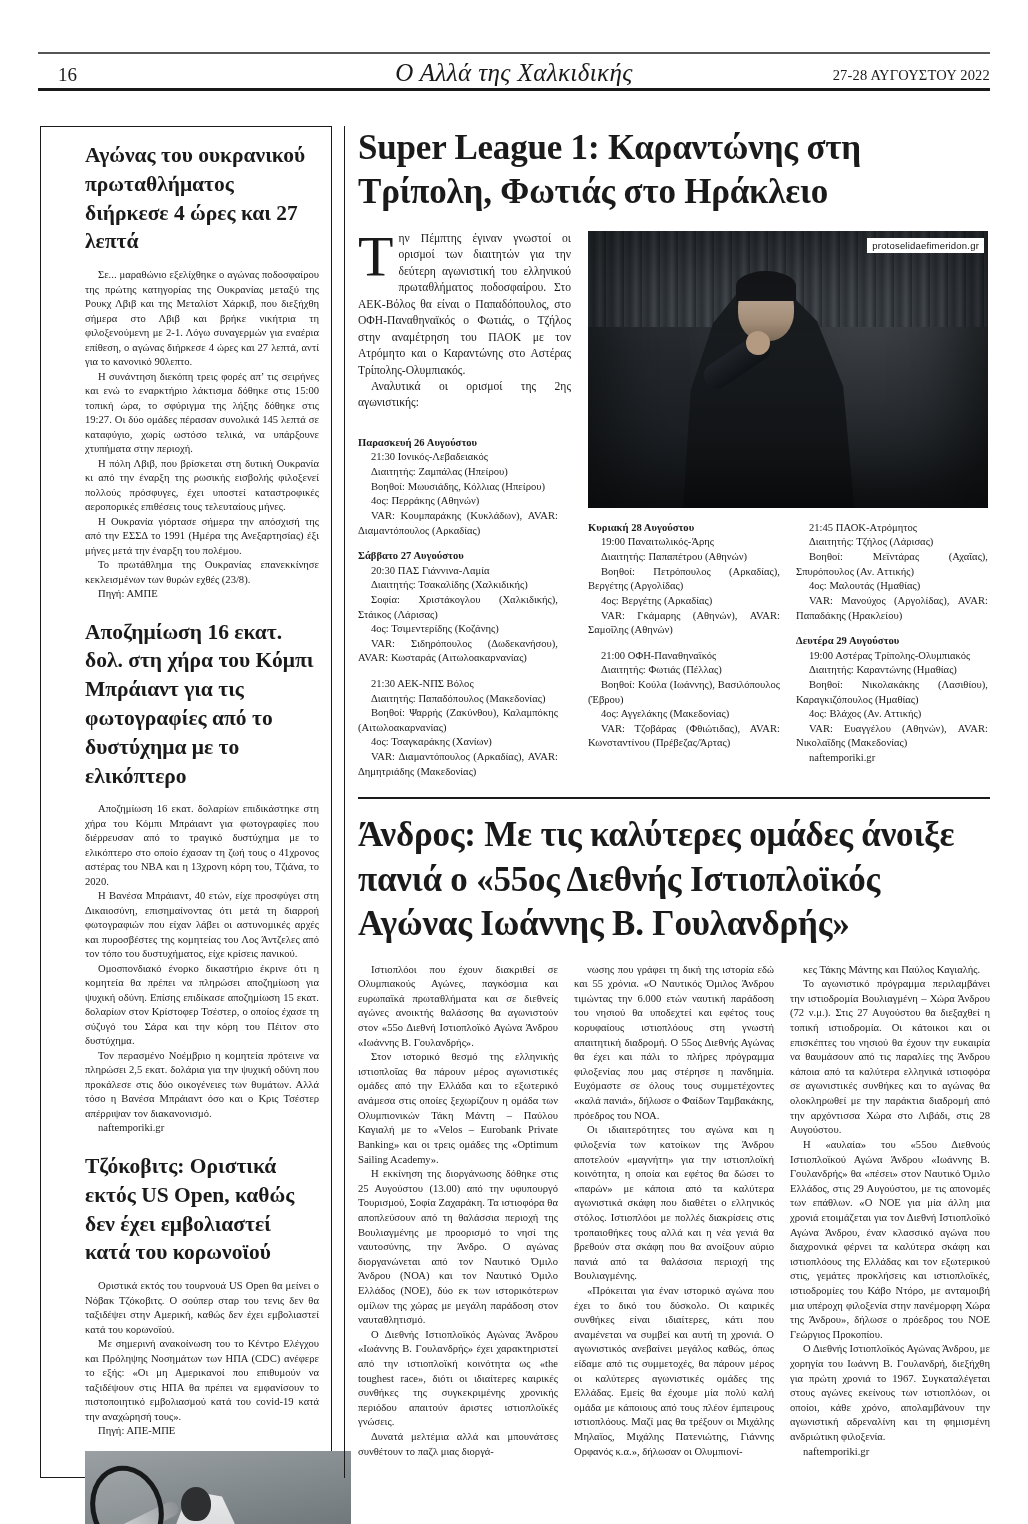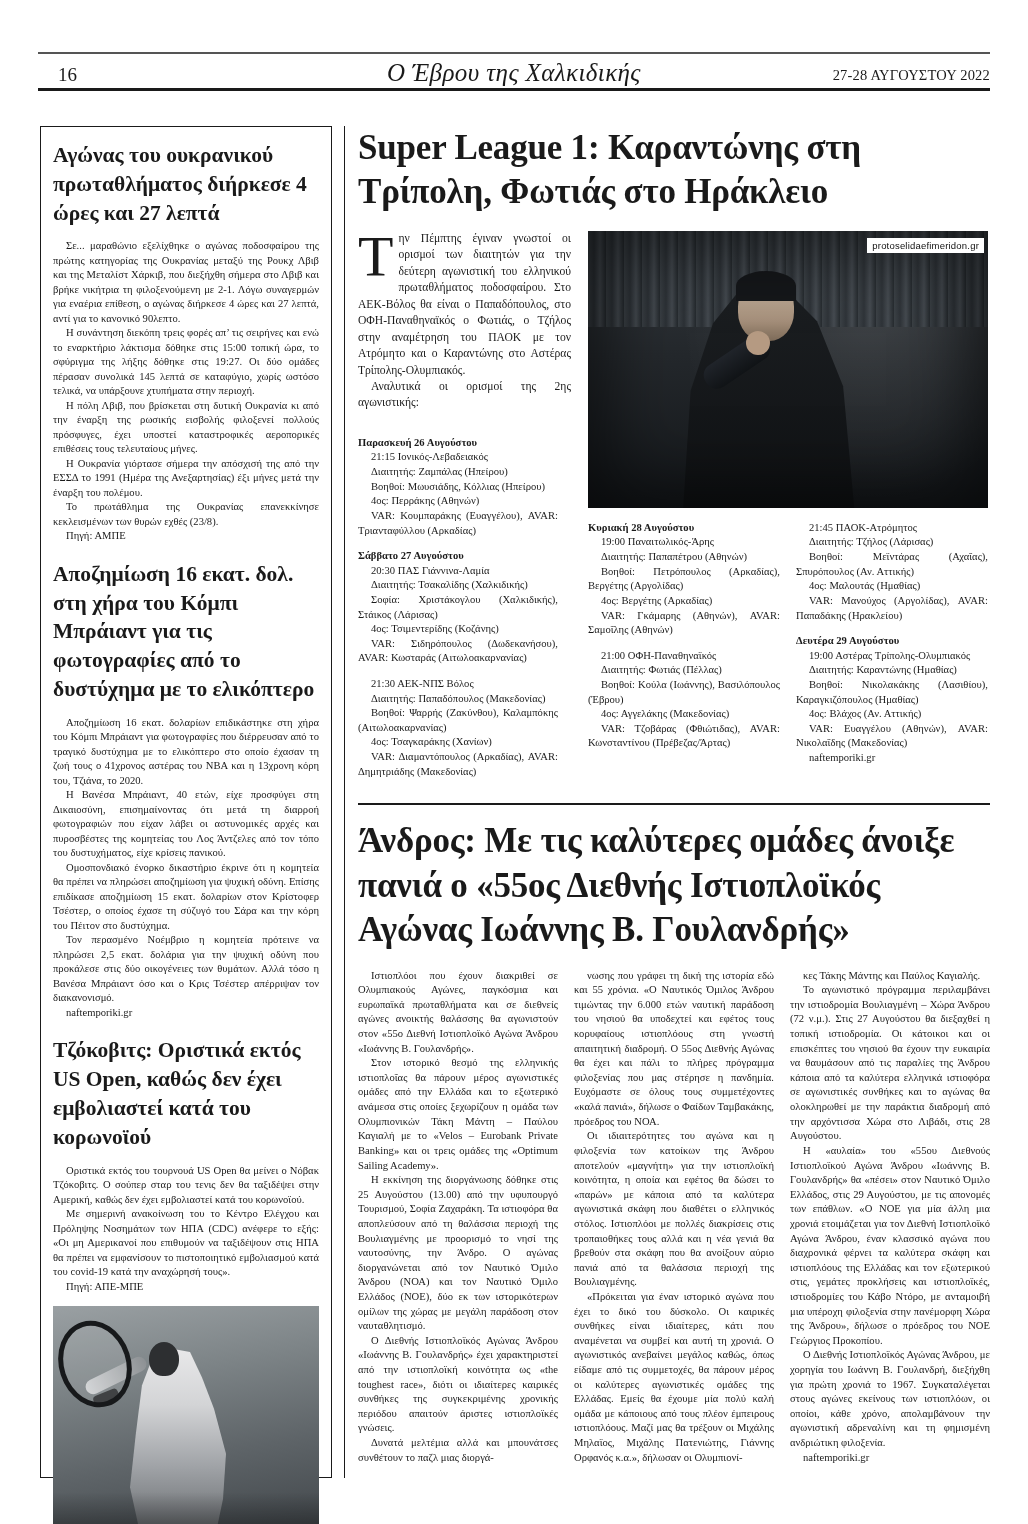--- a/index.html
+++ b/index.html
@@ -19,21 +19,21 @@
   .rule-bot{height:3px;background:#1a1a1a;width:100%;}
   .mast-row{position:relative;height:34px;}
   .mast-page{position:absolute;left:0;bottom:2px;font-size:19px;font-weight:400;margin-left:20px;}
   .mast-title{position:absolute;left:0;right:0;bottom:1px;text-align:center;
      font-family:"Liberation Serif","DejaVu Serif",serif;
      font-style:italic;font-size:25px;letter-spacing:.4px;}
   .mast-date{position:absolute;right:0;bottom:4px;font-size:14.5px;letter-spacing:.2px;}
 
   
   .left-col{position:absolute;left:40px;top:126px;width:292px;height:1352px;
-     border:1.5px solid #1a1a1a;box-sizing:border-box;}
+     border:1.5px solid #1a1a1a;box-sizing:border-box;padding-left:32px;}
   .left-inner{padding:14px 12px 8px 12px;}
 
   .vdiv{position:absolute;left:344px;top:126px;width:1px;height:1352px;background:#1a1a1a;}
 
   .right-area{position:absolute;left:358px;top:126px;width:632px;}
 
   
   h1.hl-main{
      font-family:"Liberation Serif","DejaVu Serif",serif;
      font-weight:700;font-size:35px;line-height:1.27;margin:0 0 16px 0;
@@ -70,21 +70,21 @@
   
   .sched{display:flex;gap:16px;margin-top:13px;}
   .sched .c{width:200px;font-size:10.6px;line-height:1.38;text-align:justify;}
   .sched .c.c1{width:200px;}
   .sched b{font-weight:700;}
   .sched p{margin:0;text-indent:13px;}
   .sched p.nind{text-indent:0;}
   .sched .gap{height:11px;}
 
   
-  .bottom{margin-top:24px;}
+  .bottom{margin-top:18px;}
   .cols3{display:flex;gap:16px;margin-top:12px;}
   .cols3 .c{width:200px;font-size:10.6px;line-height:1.38;text-align:justify;}
   .cols3 .c p{margin:0;text-indent:13px;}
 
   
   .tennis{margin-top:12px;width:266px;height:236px;position:relative;overflow:hidden;
      background:linear-gradient(170deg,#9aa0a3 0%,#7d8487 30%,#5e6468 62%,#3e4347 100%);}
   .t-player{position:absolute;left:44px;bottom:0;width:150px;height:196px;
      background:linear-gradient(180deg,#e9e9ea 0%,#d3d4d6 30%,#9fa2a6 62%,#5e6265 100%);
      clip-path:polygon(40% 0%,62% 3%,70% 16%,78% 32%,86% 55%,84% 78%,78% 100%,30% 100%,22% 72%,26% 44%,30% 20%);}
@@ -121,21 +121,21 @@
 </style>
 </head>
 <body>
 
 <div class="page">
 
   <div class="masthead">
     <div class="rule-top"></div>
     <div class="mast-row">
       <div class="mast-page">16</div>
-      <div class="mast-title">Ο Έβρου της Χαλκιδικής</div>
+      <div class="mast-title">Ο Αλλά της Χαλκιδικής</div>
       <div class="mast-date">27-28 ΑΥΓΟΥΣΤΟΥ 2022</div>
     </div>
     <div class="rule-bot"></div>
   </div>
 
   <div class="left-col">
     <div class="left-inner">
 
       <h2 class="hl-side">Αγώνας του ουκρανικού πρωταθλήματος διήρκεσε 4 ώρες και 27 λεπτά</h2>
       <div class="bt">
@@ -185,25 +185,25 @@
       <div class="col-lead">
         <div class="lead">
           <p><span class="dropcap">Τ</span><span>ην Πέμπτης έγιναν γνωστοί οι ορισμοί των διαιτητών για την δεύτερη αγωνιστική του ελληνικού πρωταθλήματος ποδοσφαίρου. Στο ΑΕΚ-Βόλος θα είναι ο Παπαδόπουλος, στο ΟΦΗ-Παναθηναϊκός ο Φωτιάς, ο Τζήλος στην αναμέτρηση του ΠΑΟΚ με τον Ατρόμητο και ο Καραντώνης στο Αστέρας Τρίπολης-Ολυμπιακός.</span></p>
           <p class="ind">Αναλυτικά οι ορισμοί της 2ης αγωνιστικής:</p>
         </div>
 
         <div class="sched" style="display:block">
           <div class="c c1">
             <div class="gap"></div>
             <p class="nind"><b>Παρασκευή 26 Αυγούστου</b></p>
-            <p>21:15 Ιονικός-Λεβαδειακός</p>
+            <p>21:30 Ιονικός-Λεβαδειακός</p>
             <p>Διαιτητής: Ζαμπάλας (Ηπείρου)</p>
             <p>Βοηθοί: Μωυσιάδης, Κόλλιας (Ηπείρου)</p>
             <p>4ος: Περράκης (Αθηνών)</p>
-            <p>VAR: Κουμπαράκης (Ευαγγέλου), AVAR: Τριανταφύλλου (Αρκαδίας)</p>
+            <p>VAR: Κουμπαράκης (Κυκλάδων), AVAR: Διαμαντόπουλος (Αρκαδίας)</p>
             <div class="gap"></div>
             <p class="nind"><b>Σάββατο 27 Αυγούστου</b></p>
             <p>20:30 ΠΑΣ Γιάννινα-Λαμία</p>
             <p>Διαιτητής: Τσακαλίδης (Χαλκιδικής)</p>
             <p>Σοφία: Χριστάκογλου (Χαλκιδικής), Στάικος (Λάρισας)</p>
             <p>4ος: Τσιμεντερίδης (Κοζάνης)</p>
             <p>VAR: Σιδηρόπουλος (Δωδεκανήσου), AVAR: Κωσταράς (Αιτωλοακαρνανίας)</p>
             <div class="gap"></div>
             <p>21:30 ΑΕΚ-ΝΠΣ Βόλος</p>
             <p>Διαιτητής: Παπαδόπουλος (Μακεδονίας)</p>

